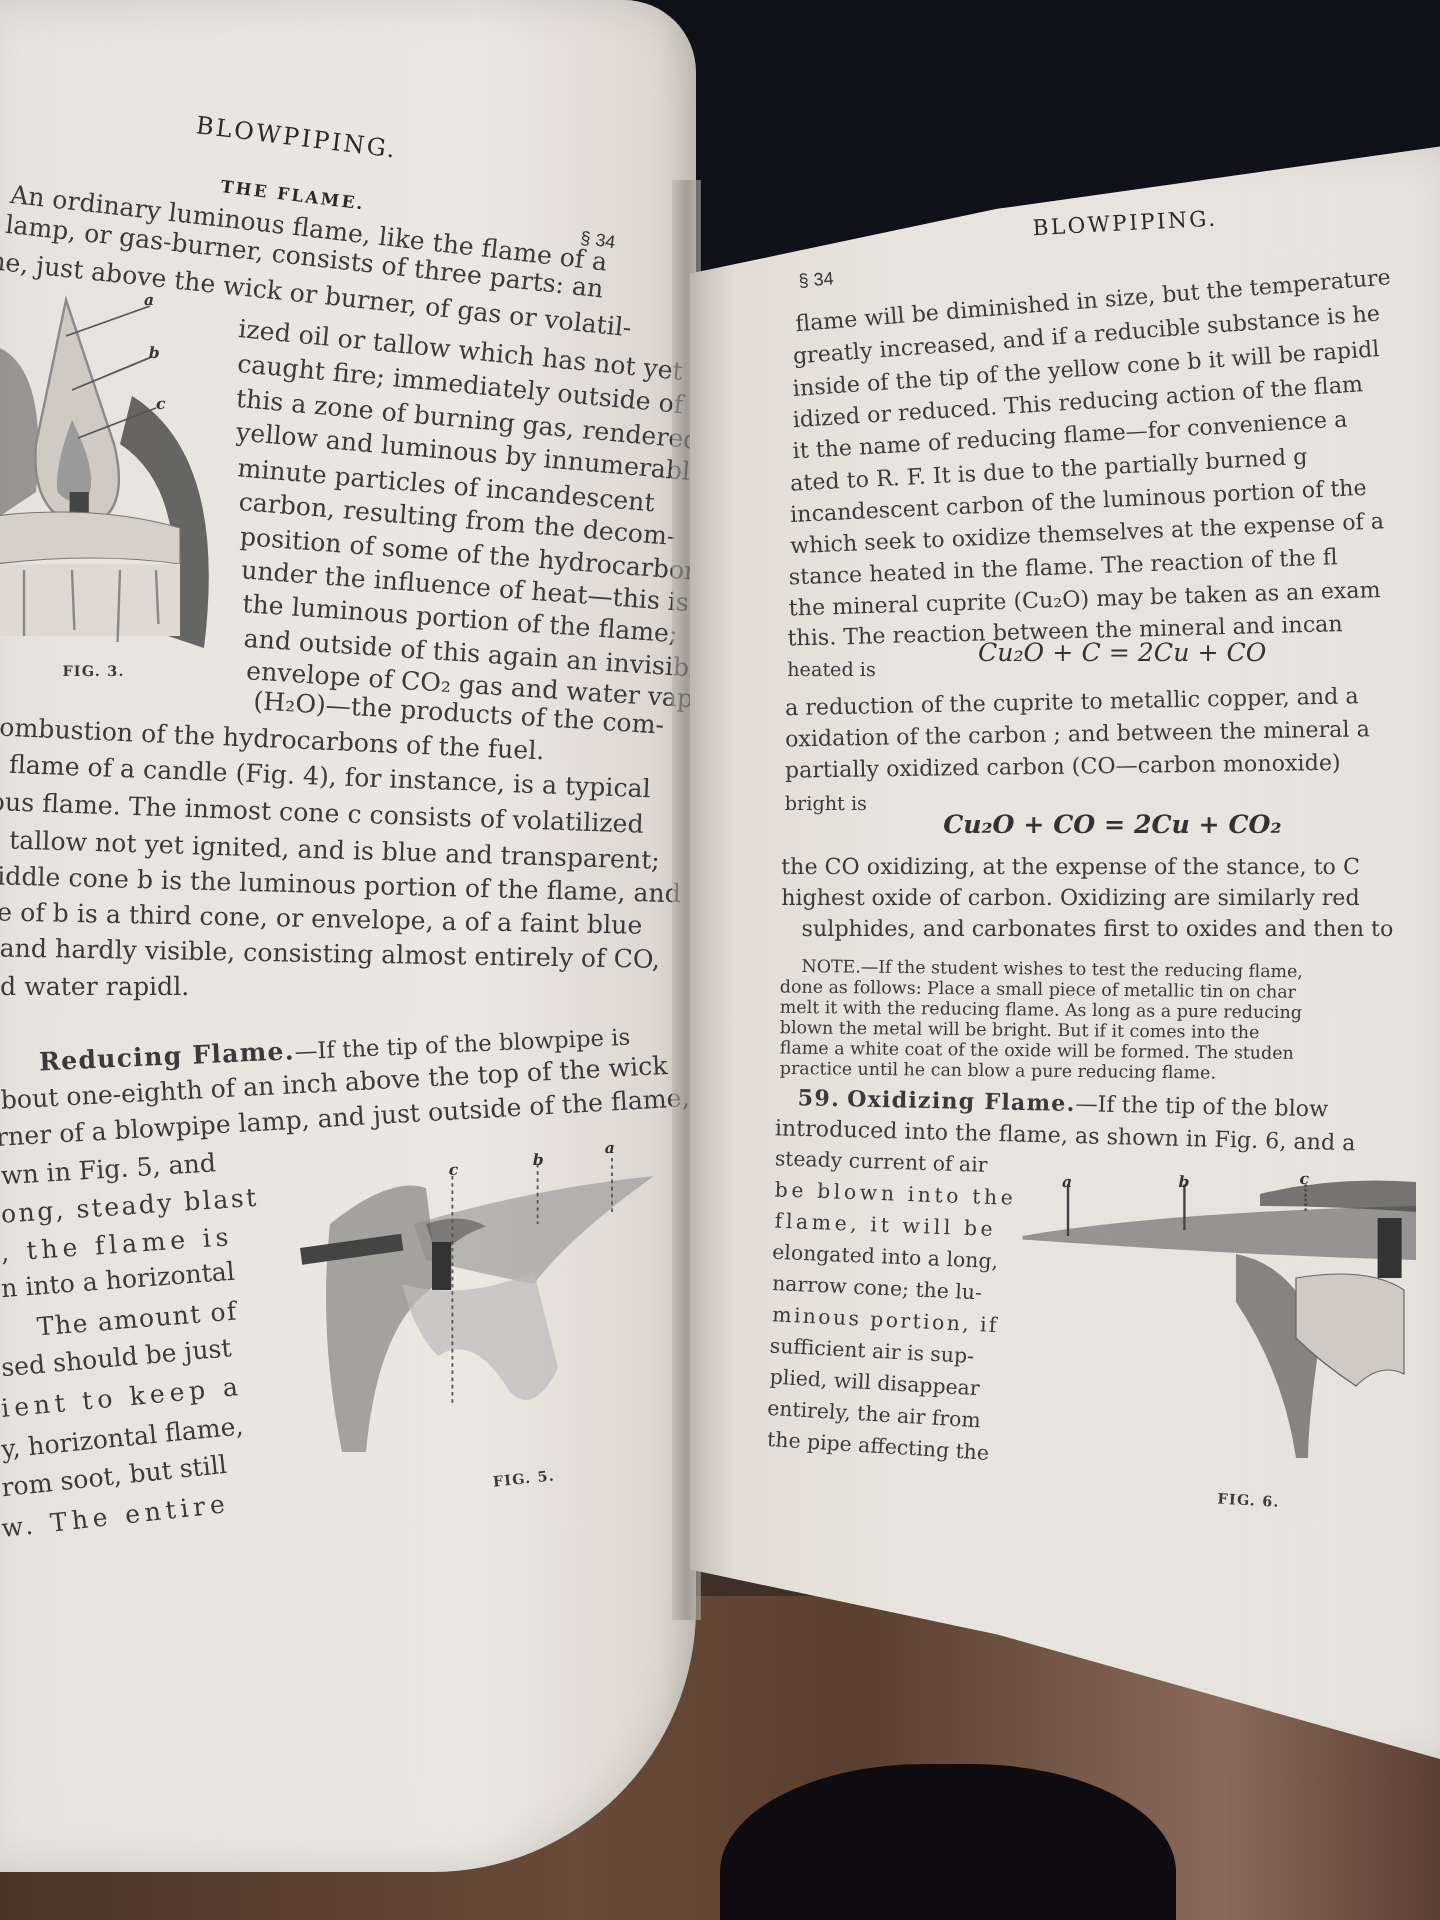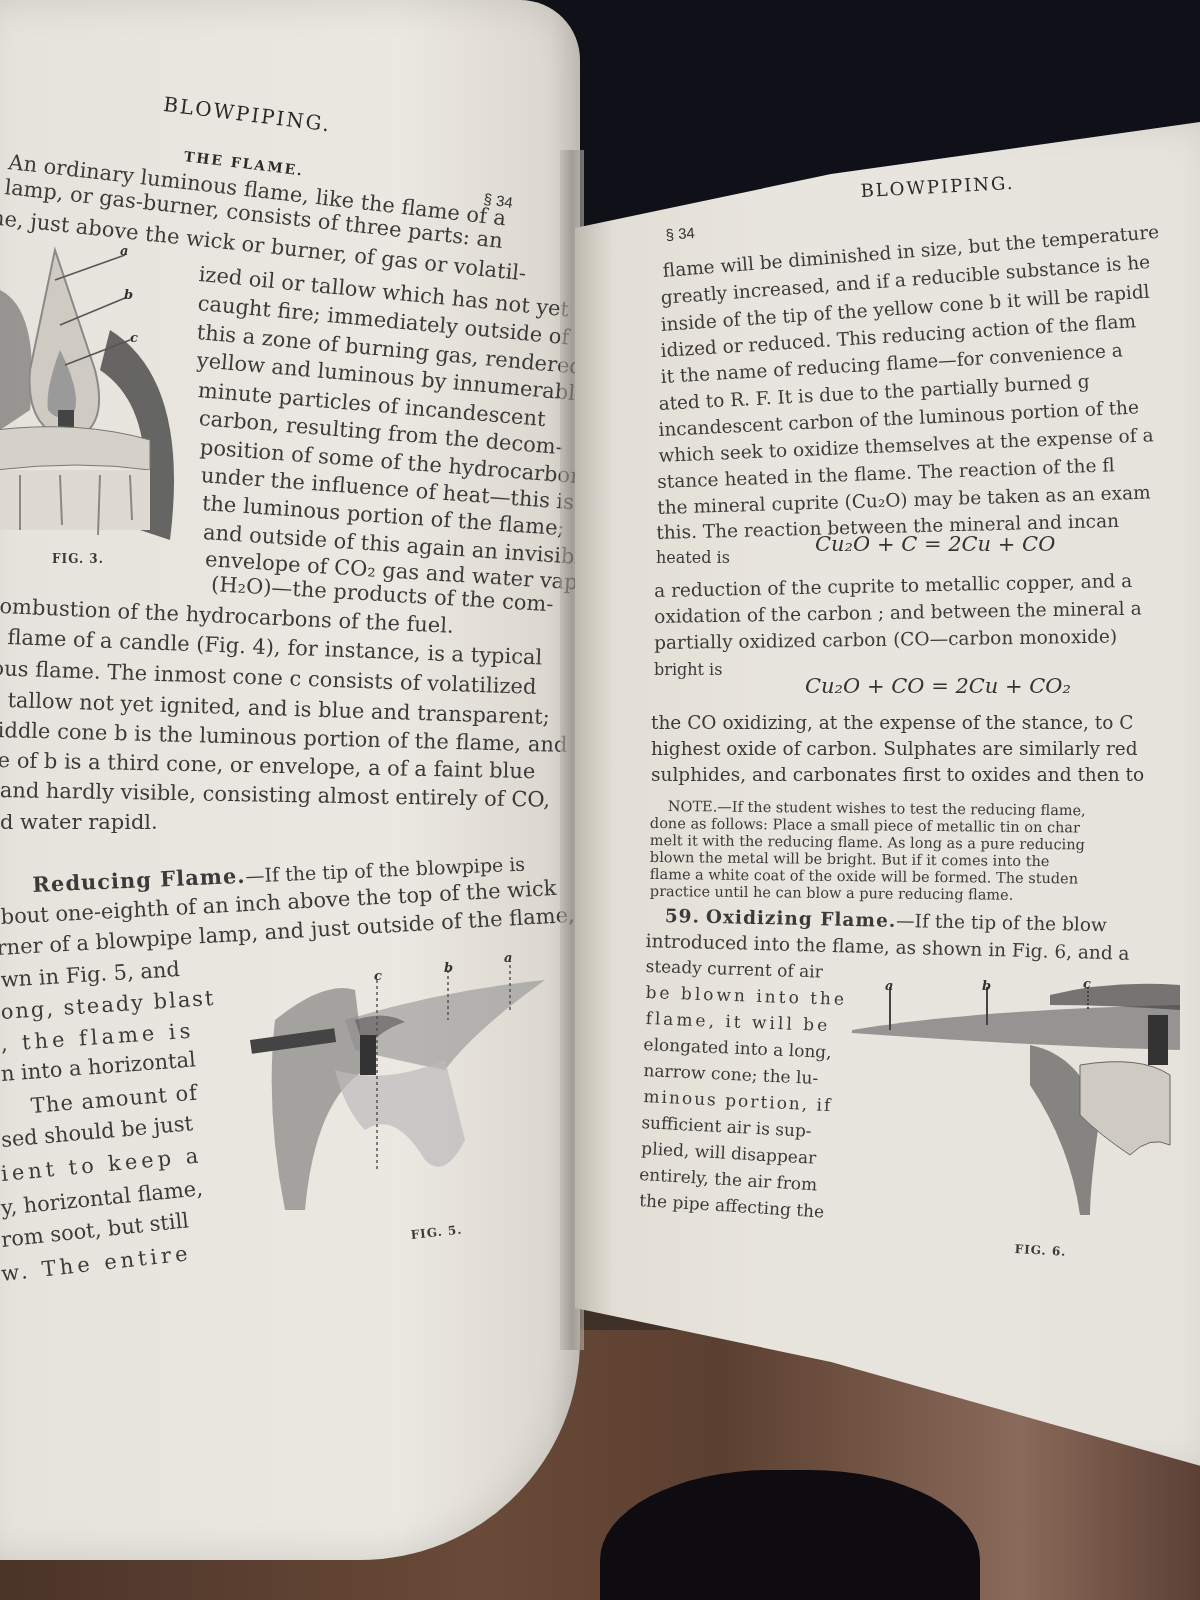--- a/index.html
+++ b/index.html
@@ -191,26 +191,26 @@
 
 <div class="txt equation" style="left:815px; top:532px;">Cu₂O + C = 2Cu + CO</div>
 
 <div>
   <div class="txt body-line-r" style="left:654px; top:580px; transform: rotate(-1.2deg); transform-origin:left top;">a reduction of the cuprite to metallic copper, and a</div>
   <div class="txt body-line-r" style="left:654px; top:606px; transform: rotate(-1deg); transform-origin:left top;">oxidation of the carbon ; and between the mineral a</div>
   <div class="txt body-line-r" style="left:654px; top:632px; transform: rotate(-0.8deg); transform-origin:left top;">partially oxidized carbon (CO—carbon monoxide)</div>
   <div class="txt body-line-r" style="left:654px; top:660px; font-size:16px;">bright is</div>
 </div>
 
-<div class="txt equation" style="left:805px; top:674px;">Cu₂O + CO = 2Cu + CO₂</div>
+<div class="txt equation" style="left:786px; top:674px;font-weight:bold;">Cu₂O + CO = 2Cu + CO₂</div>
 
 <div>
   <div class="txt body-line-r" style="left:651px; top:712px;">the CO oxidizing, at the expense of the stance, to C</div>
-  <div class="txt body-line-r" style="left:651px; top:738px;">highest oxide of carbon.  Sulphates are similarly red</div>
-  <div class="txt body-line-r" style="left:651px; top:764px;text-align:center;">sulphides, and carbonates first to oxides and then to</div>
+  <div class="txt body-line-r" style="left:651px; top:738px;">highest oxide of carbon.  Oxidizing are similarly red</div>
+  <div class="txt body-line-r" style="left:668px; top:764px;text-align:center;">sulphides, and carbonates first to oxides and then to</div>
 </div>
 
 <div>
   <div class="txt note-line" style="left:668px; top:798px; transform: rotate(0.6deg); transform-origin:left top;">NOTE.—If the student wishes to test the reducing flame,</div>
   <div class="txt note-line" style="left:650px; top:815px; transform: rotate(0.6deg); transform-origin:left top;">done as follows:  Place a small piece of metallic tin on char</div>
   <div class="txt note-line" style="left:650px; top:832px; transform: rotate(0.6deg); transform-origin:left top;">melt it with the reducing flame.  As long as a pure reducing</div>
   <div class="txt note-line" style="left:650px; top:849px; transform: rotate(0.6deg); transform-origin:left top;">blown the metal will be bright.  But if it comes into the</div>
   <div class="txt note-line" style="left:650px; top:866px; transform: rotate(0.6deg); transform-origin:left top;">flame a white coat of the oxide will be formed.  The studen</div>
   <div class="txt note-line" style="left:650px; top:883px; transform: rotate(0.6deg); transform-origin:left top;">practice until he can blow a pure reducing flame.</div>
 </div>

